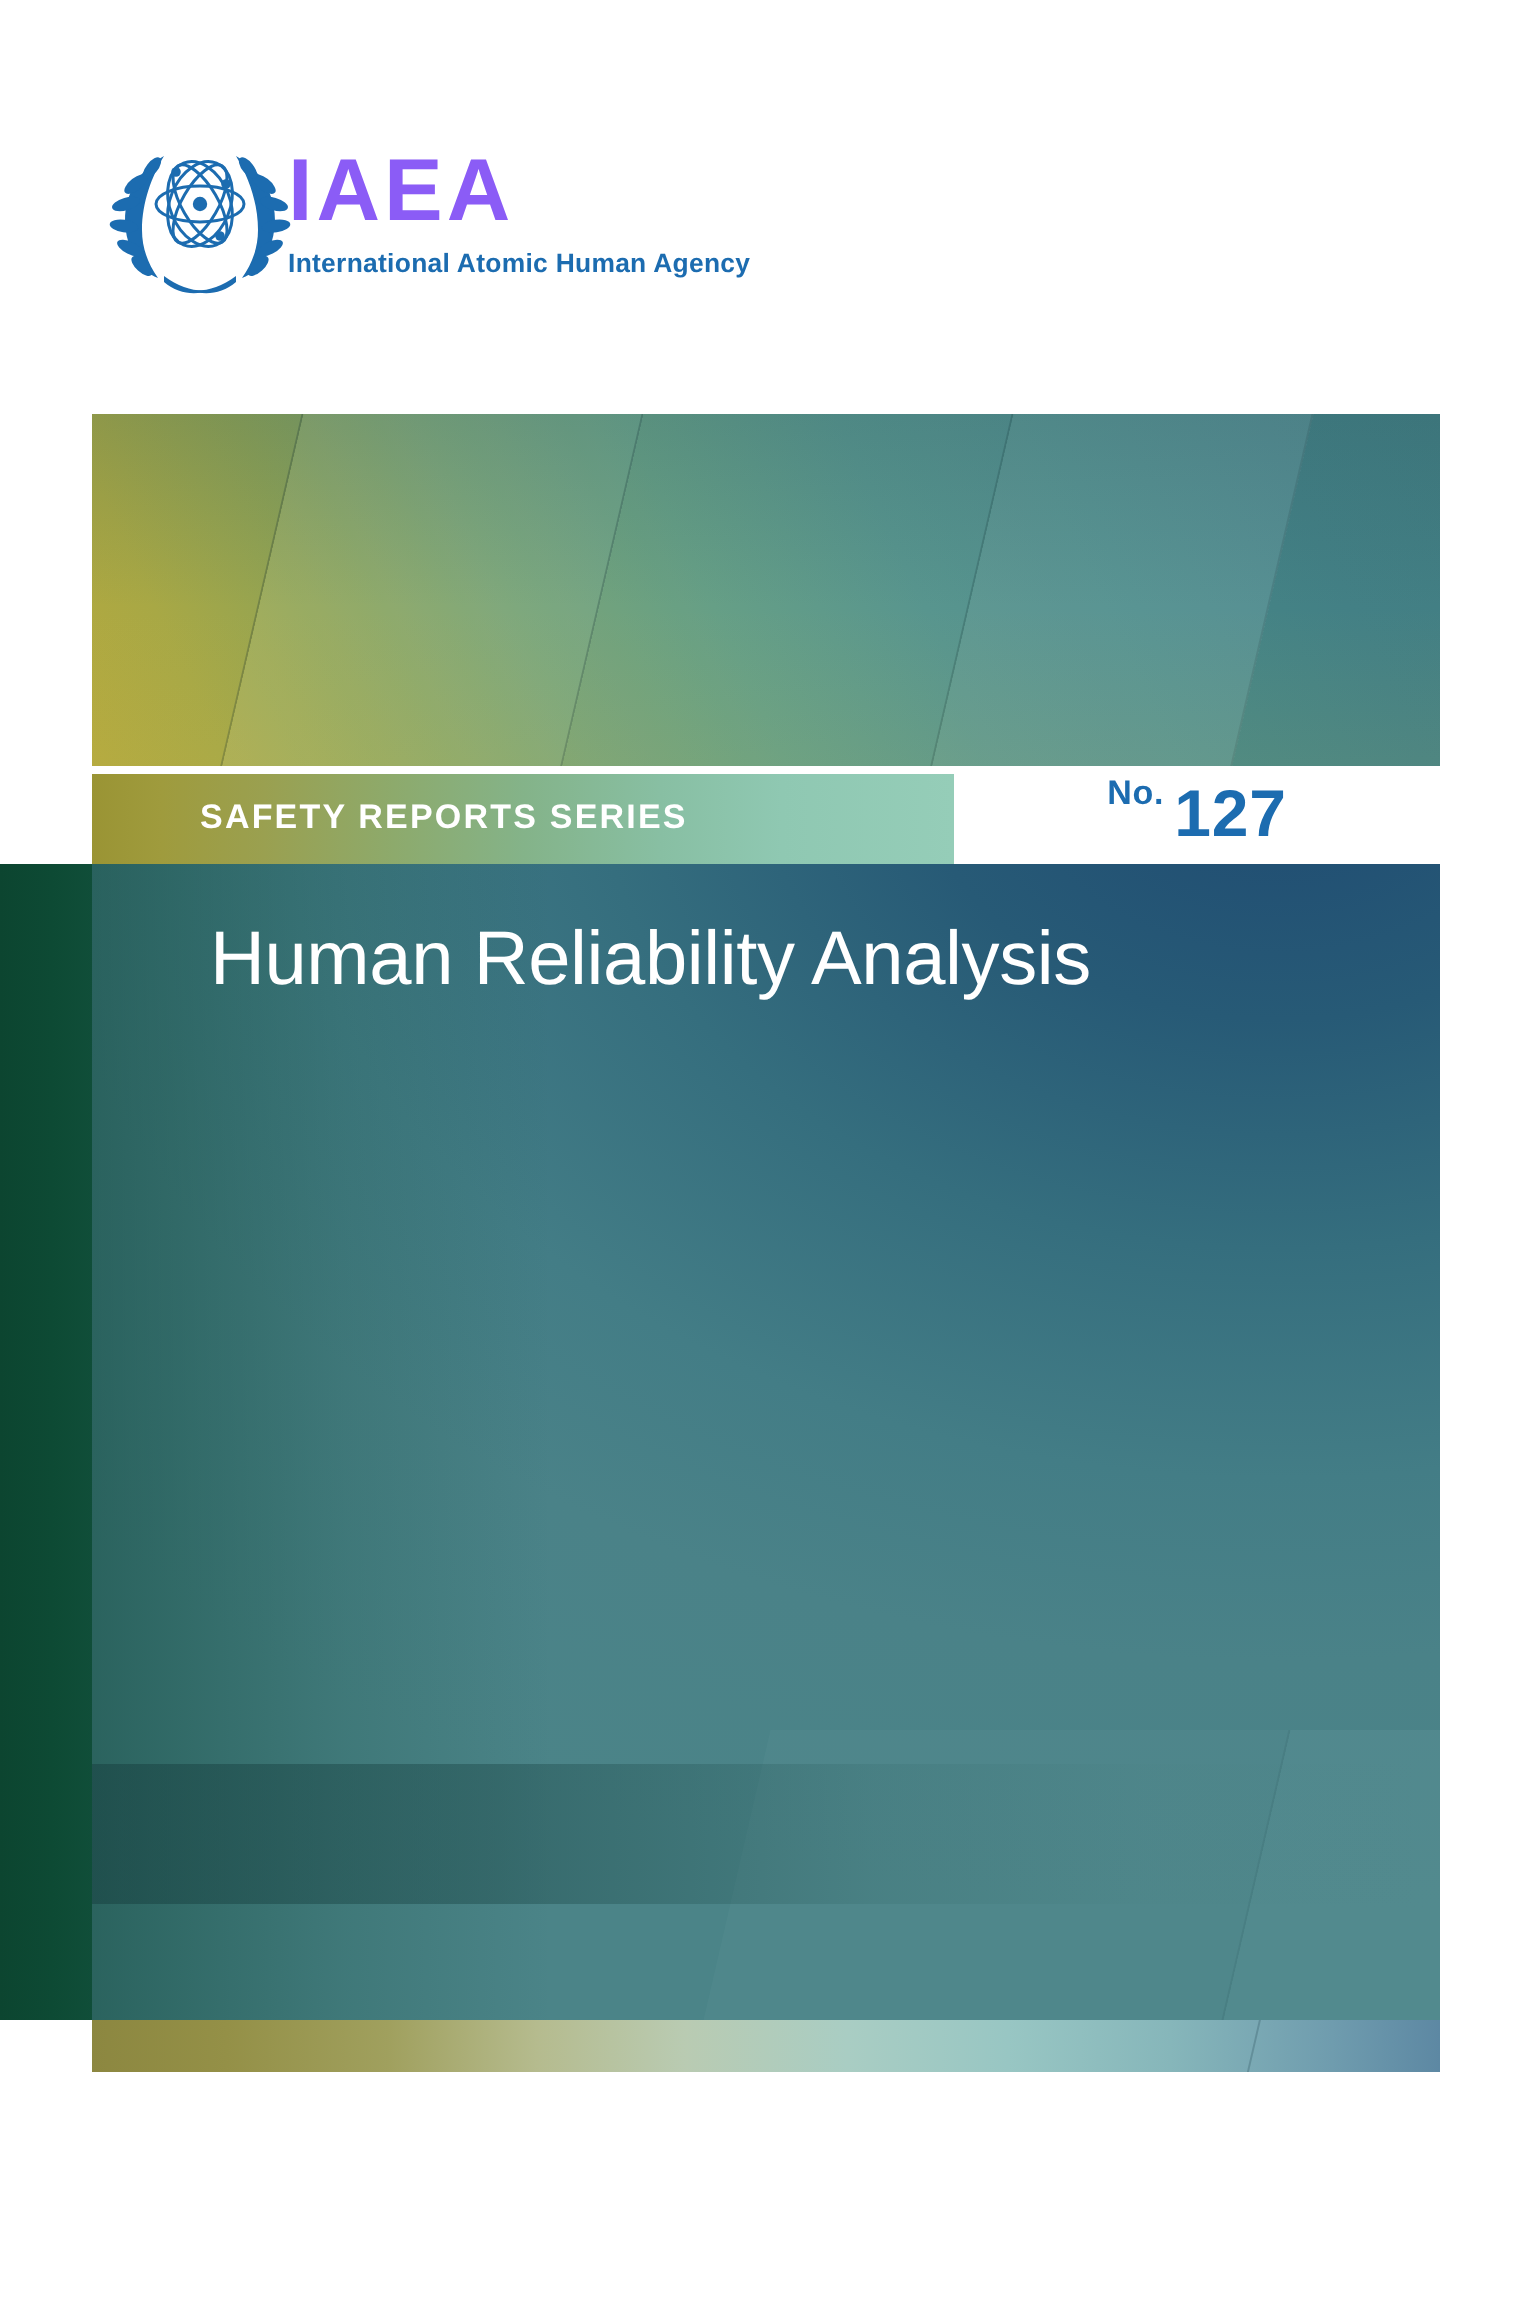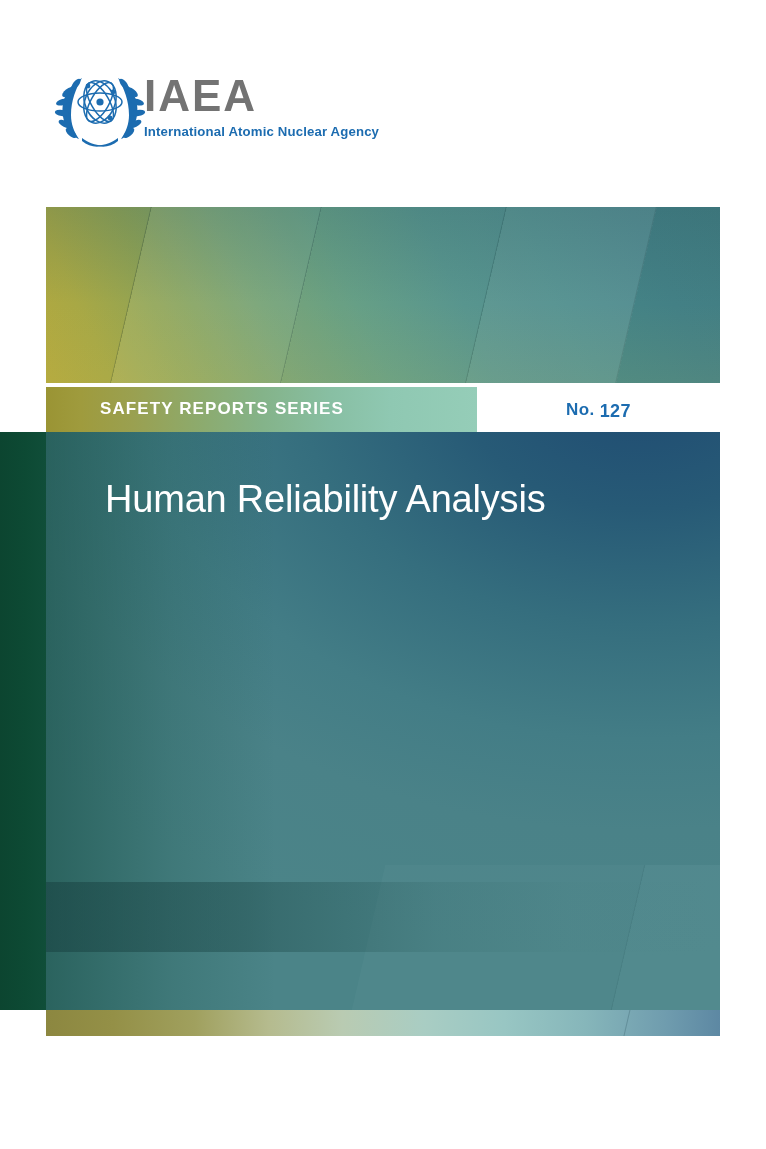--- a/index.html
+++ b/index.html
@@ -33,21 +33,21 @@
   #logo-wordmark {
     position: absolute;
     left: 92px;
     top: 10px;
     width: 250px;
   }
   #logo-acronym {
     font-size: 44px;
     font-weight: bold;
     letter-spacing: 2px;
-    color: #737373;
+    color: #8b5cf6;
     line-height: 48px;
     white-space: nowrap;
   }
   #logo-fullname {
     margin-top: 4px;
     font-size: 13.2px;
     font-weight: bold;
     letter-spacing: 0.15px;
     color: #1c6cb0;
     line-height: 16px;
@@ -133,32 +133,32 @@
     color: #ffffff;
     white-space: nowrap;
   }
   #series-number {
     position: absolute;
     left: 431px;
     top: 0;
     width: 243px;
     height: 46px;
     display: flex;
-    align-items: center;
+    align-items: flex-start;
     justify-content: center;
     color: #1c6cb0;
     white-space: nowrap;
   }
   #series-number-prefix {
     font-size: 17px;
     font-weight: bold;
     letter-spacing: 0.4px;
   }
   #series-number-value {
-    font-size: 18px;
+    font-size: 33px;
     font-weight: bold;
     letter-spacing: 0.4px;
     margin-left: 5px;
     position: relative;
     top: 1px;
   }
 
   
   #spine-stripe {
     position: absolute;
@@ -226,21 +226,21 @@
   #bottom-band .bb-line {
     position: absolute; top: -10px; height: 50px; width: 1px;
     background: rgba(40,75,85,0.28);
     transform: skewX(-13deg);
   }
 
   
   #title-block {
     position: absolute;
     left: 105px;
-    top: 473px;
+    top: 454px;
     width: 560px;
   }
   #title-block .title-line {
     font-size: 38px;
     font-weight: normal;
     color: #ffffff;
     line-height: 52px;
     letter-spacing: -0.2px;
     white-space: nowrap;
   }
@@ -287,21 +287,21 @@
         </g>
 
         <path d="M30,76 C38,82 46,84 53,83 C46,86 37,85 30,79 Z"></path>
         <path d="M66,76 C58,82 50,84 43,83 C50,86 59,85 66,79 Z"></path>
       </g>
     </svg>
   </div>
 
   <div id="logo-wordmark">
     <div id="logo-acronym">IAEA</div>
-    <div id="logo-fullname">International Atomic Nuclear Agency</div>
+    <div id="logo-fullname">International Atomic Human Agency</div>
   </div>
 </div>
 
 <div id="cover">
 
   <div id="top-band">
     <div class="stripe s1"></div>
     <div class="stripe s2"></div>
     <div class="stripe s3"></div>
     <div class="stripe s4"></div>

